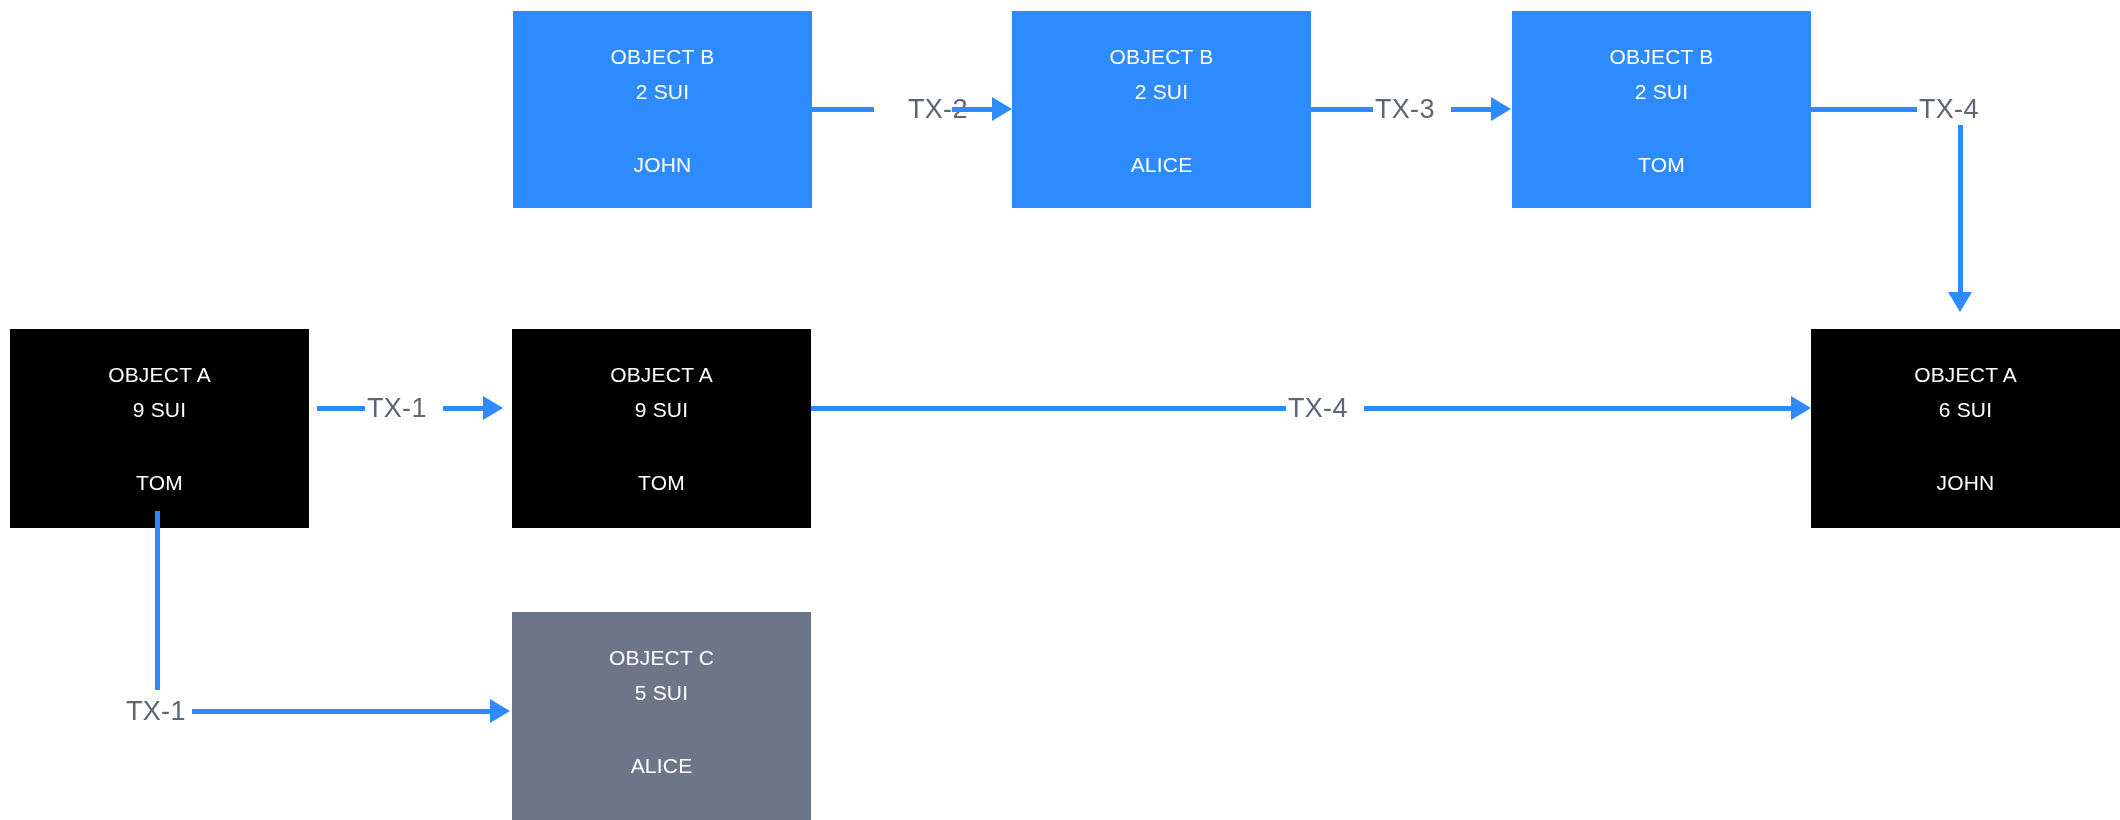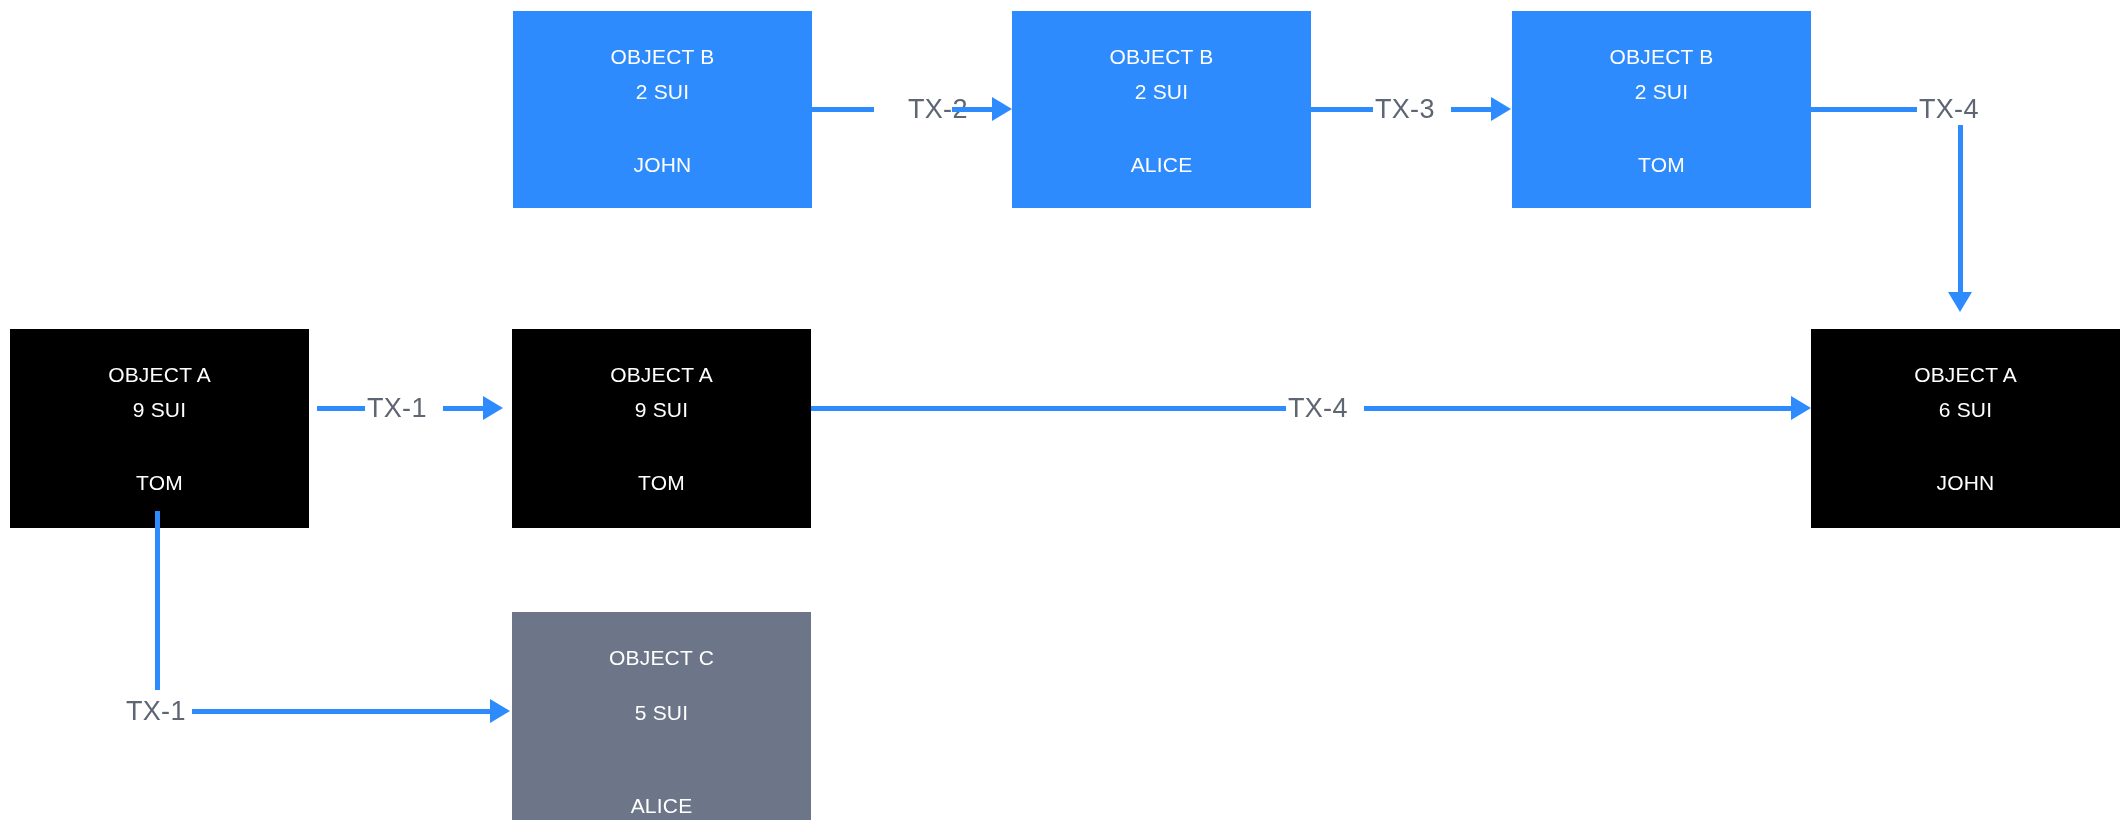--- a/index.html
+++ b/index.html
@@ -132,19 +132,19 @@
     <div class="ln1">OBJECT A</div>
     <div class="ln2">6 SUI</div>
     <div class="owner">JOHN</div>
   </div>
 
   <div class="vline" style="left:155px; top:511px; height:179px;"></div>
   <div class="edge-label" style="left:126px; top:696px;">TX-1</div>
   <div class="hline" style="left:192px; top:709px; width:298px;"></div>
   <div class="arrow-r" style="left:490px; top:699px;"></div>
 
-  <div class="node gray" style="left:512px; top:612px; width:299px; height:208px;gap:20px;">
+  <div class="node gray" style="left:512px; top:612px; width:299px; height:208px;">
     <div class="ln1">OBJECT C</div>
     <div class="ln2">5 SUI</div>
     <div class="owner">ALICE</div>
   </div>
 
 </div>
 
 </body></html>

